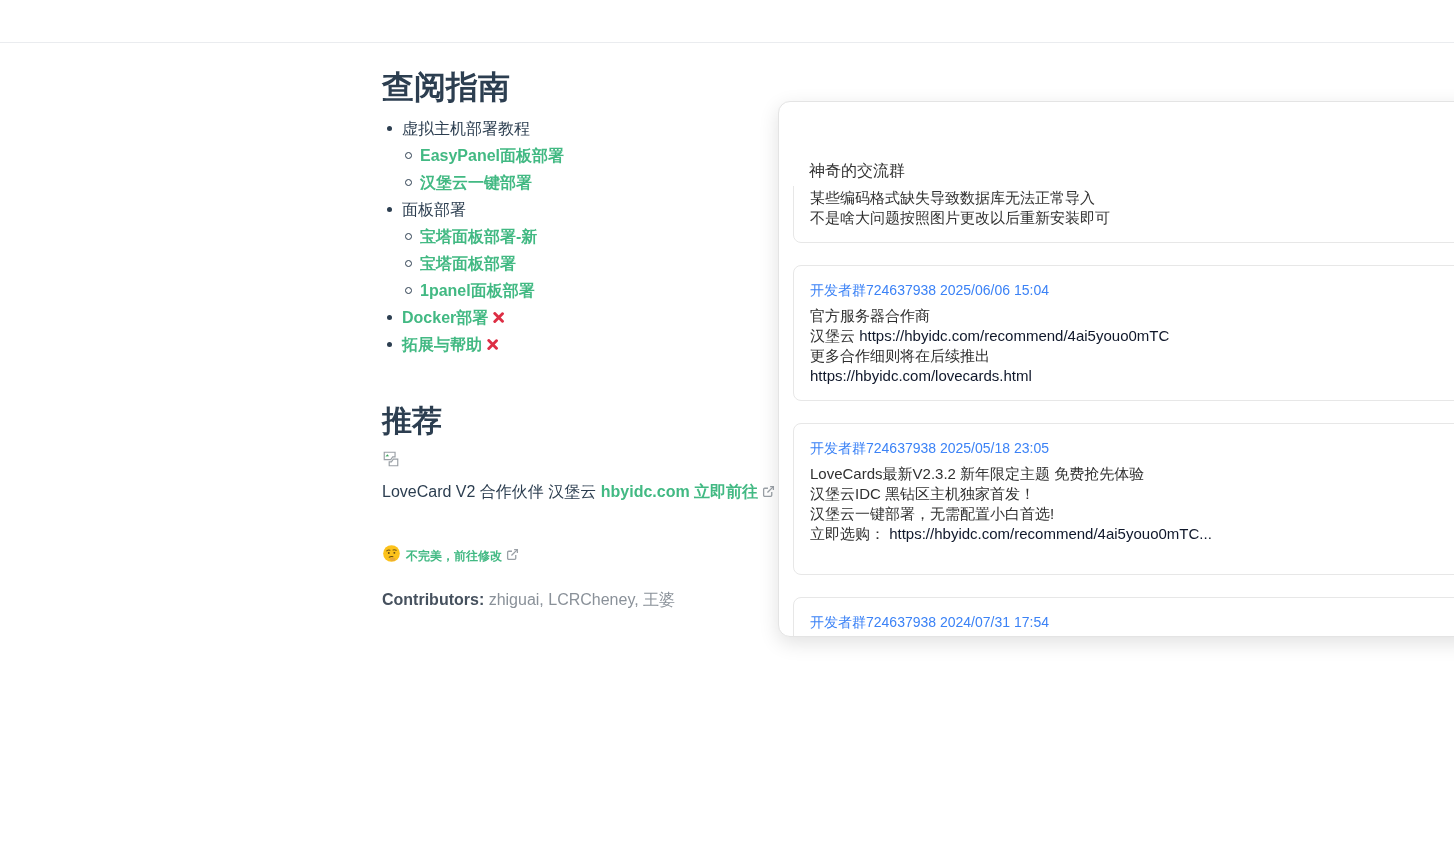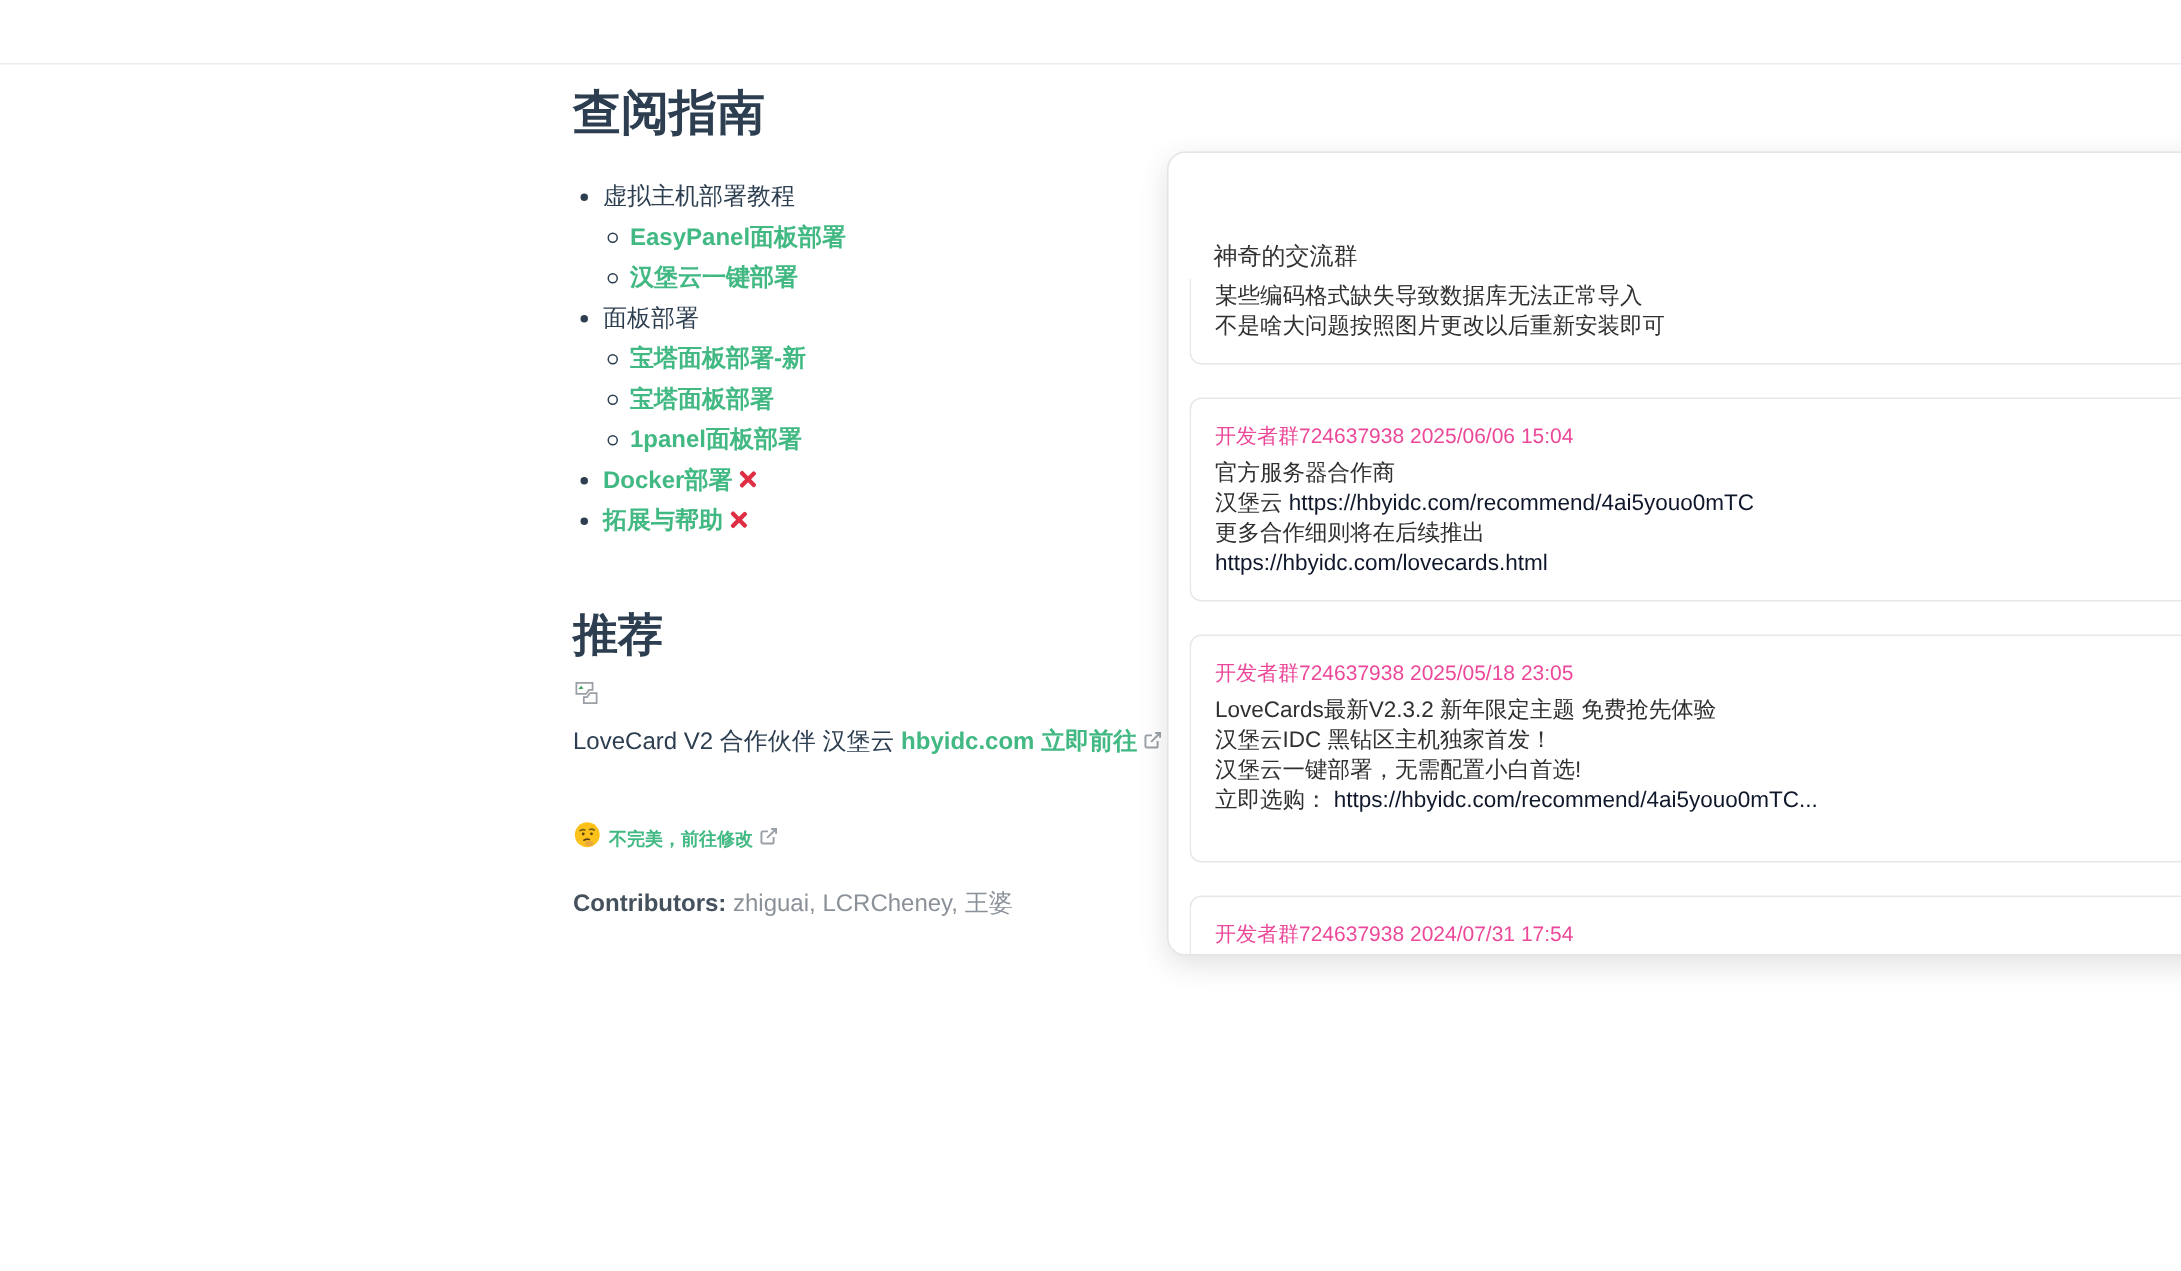--- a/index.html
+++ b/index.html
@@ -5,24 +5,24 @@
   * { margin:0; padding:0; box-sizing:border-box; }
   html,body { width:1454px; height:847px; background:#ffffff; overflow:hidden;
               font-family:"Liberation Sans","DejaVu Sans",sans-serif; color:#2c3e50; }
 
   
   .navbar { position:absolute; left:0; top:0; width:1454px; height:43px;
             background:#ffffff; border-bottom:1px solid #eaecef; }
 
   
   .doc { position:absolute; left:382px; top:43px; width:440px; }
-  h1.doc-h1 { margin-top:12px; font-size:32px; font-weight:bold; color:#2c3e50; line-height:40px; }
+  h1.doc-h1 { margin-top:24px; font-size:32px; font-weight:bold; color:#2c3e50; line-height:40px; }
   h2.doc-h2 { margin-top:44px; font-size:30px; font-weight:bold; color:#2c3e50; line-height:38px; }
 
-  ul.toc { list-style:none; margin-top:23px; }
+  ul.toc { list-style:none; margin-top:8px; }
   ul.toc li { position:relative; line-height:27px; font-size:16px; }
   ul.toc li.lvl1 { padding-left:20px; }
   ul.toc li.lvl2 { padding-left:38px; }
   ul.toc li.lvl1::before { content:""; position:absolute; left:5px; top:11px;
     width:5px; height:5px; border-radius:50%; background:#2c3e50; }
   ul.toc li.lvl2::before { content:""; position:absolute; left:23px; top:10px;
     width:5px; height:5px; border-radius:50%; border:1.4px solid #2c3e50; background:transparent; }
   .green-link { color:#42b983; font-weight:600; cursor:pointer; text-decoration:none; }
   .plain-item { color:#2c3e50; }
 
@@ -41,21 +41,21 @@
   
   .panel { position:absolute; left:778px; top:101px; width:700px; height:536px;
            background:#ffffff; border:1px solid #e4e4e4; border-radius:12px;
            box-shadow:0 6px 20px rgba(0,0,0,0.12); overflow:hidden; }
   .panel-title { position:absolute; left:30px; top:44px; font-size:16px; color:#333333;margin-top:15px; }
   .msg-list { position:absolute; left:14px; right:14px; top:84px; bottom:0; overflow:hidden; }
   .msg-card { background:#ffffff; border:1px solid #e7e7e7; border-radius:8px;
               padding:14px 16px; margin-bottom:22px; overflow:hidden; }
   .msg-card.clipped-top { margin-top:-13px; }
   .msg-card.extra-bottom { padding-bottom:30px; }
-  .msg-meta { font-size:14px; color:#ec4899; line-height:20px; margin-bottom:6px; white-space:nowrap; }
+  .msg-meta { font-size:14px; color:#3b82f6; line-height:20px; margin-bottom:6px; white-space:nowrap; }
   .msg-line { font-size:15px; color:#303030; line-height:20px; white-space:nowrap; }
   .chat-link { color:#0f172a; cursor:pointer; text-decoration:none; }
 </style>
 </head>
 <body>
 
 <header class="navbar"></header>
 
 <main class="doc">
   <h1 class="doc-h1">查阅指南</h1>

